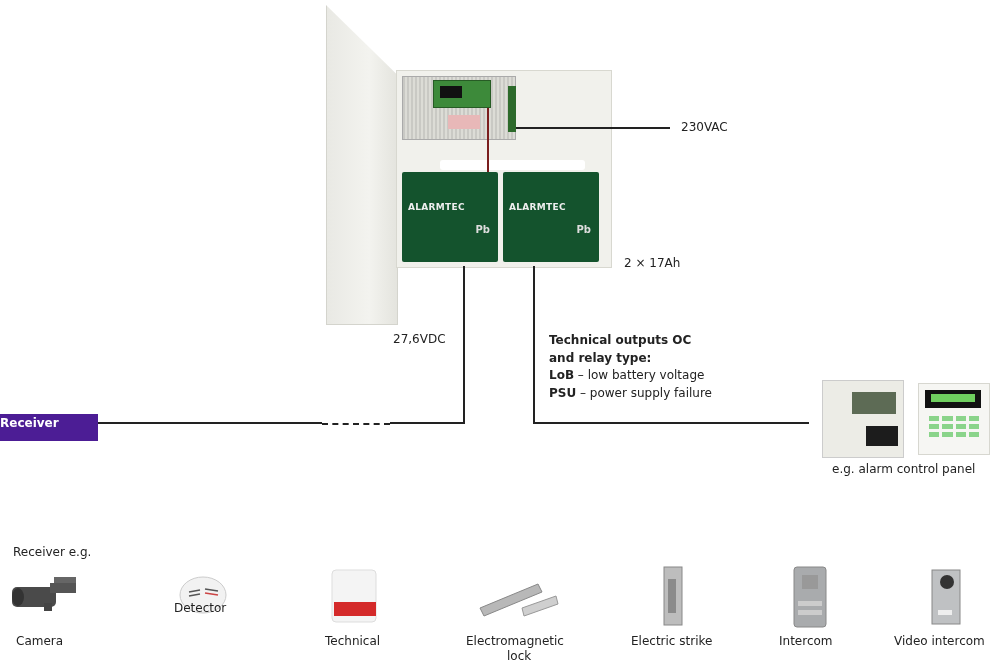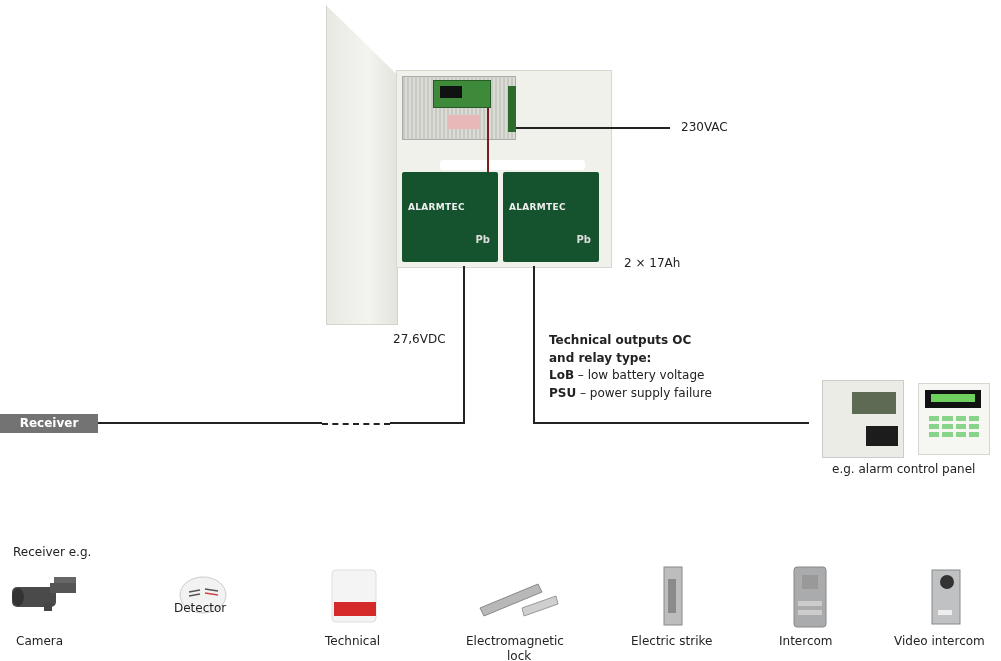--- a/index.html
+++ b/index.html
@@ -18,25 +18,25 @@
   .psu { position:absolute; left:402px; top:76px; width:112px; height:62px;
          background:repeating-linear-gradient(90deg,#c9c9c4 0 2px,#dcdcd6 2px 4px);
          border:1px solid #aaa; }
   .pcb { position:absolute; left:433px; top:80px; width:56px; height:26px; background:#3d8a3a; border:1px solid #275c25; }
   .pcb .disp { position:absolute; left:6px; top:5px; width:22px; height:12px; background:#111; }
   .warn { position:absolute; left:448px; top:115px; width:32px; height:14px; background:#e8b8b8; }
   .term { position:absolute; left:508px; top:86px; width:8px; height:46px; background:#2d6a2b; }
   .slot { position:absolute; left:440px; top:160px; width:145px; height:10px; background:#fff; border-radius:3px; }
   .batt { position:absolute; top:172px; width:96px; height:90px; background:#14532d; border-radius:2px; }
   .batt .brand { position:absolute; left:6px; top:30px; color:#eee; font-size:9px; font-weight:bold; letter-spacing:.3px; }
-  .batt .pb { position:absolute; right:8px; top:62px; color:#ddd; font-size:10px; font-weight:bold; }
+  .batt .pb { position:absolute; right:8px; top:52px; color:#ddd; font-size:10px; font-weight:bold; }
   .wire-red { position:absolute; left:487px; top:108px; width:2px; height:66px; background:#7a1e1e; }
 
-  .receiver { position:absolute; left:0; top:414px; width:98px; height:19px; background:#737373;
-              color:#fff; font-weight:bold; font-size:12px; line-height:19px; text-align:center; }
+  .receiver { position:absolute; left:0; top:414px; width:98px; height:27px; background:#4c1d95;
+              color:#fff; font-weight:bold; font-size:12px; line-height:19px; text-align:left; }
   .dash { position:absolute; left:322px; top:423px; width:68px; height:0; border-top:2px dashed #222; }
 
   .tech { position:absolute; left:549px; top:332px; font-size:12px; line-height:17.5px; }
   .tech b { font-weight:bold; }
 
   
   .acp-box { position:absolute; left:822px; top:380px; width:80px; height:76px; background:#ecece6; border:1px solid #ccc; }
   .acp-board { position:absolute; left:852px; top:392px; width:44px; height:22px; background:#5d6b55; }
   .acp-bat { position:absolute; left:866px; top:426px; width:32px; height:20px; background:#1c1c1c; }
   .kp { position:absolute; left:918px; top:383px; width:70px; height:70px; background:#f6f6f3; border:1px solid #d7d7d0; }

